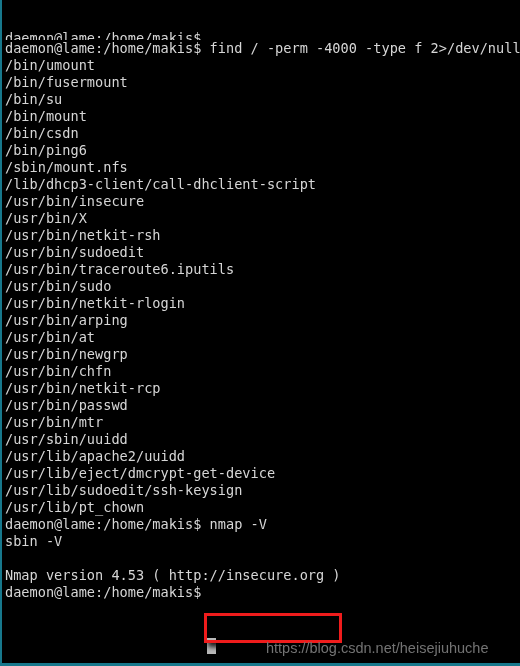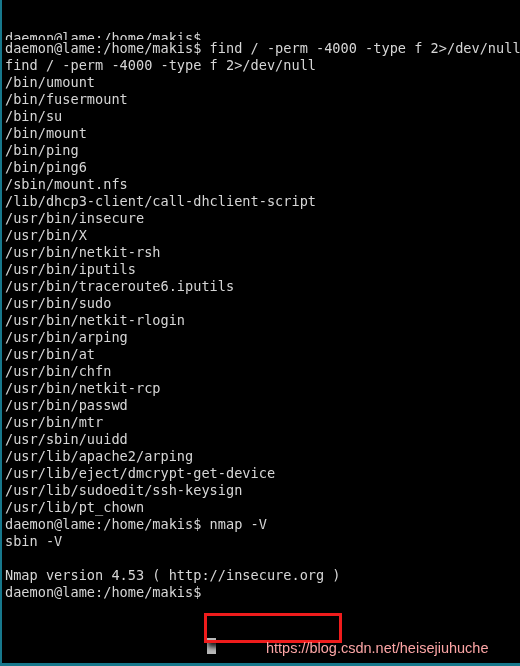--- a/index.html
+++ b/index.html
@@ -82,57 +82,57 @@
     box-shadow: 4px 4px 5px rgba(0,0,0,0.85);
   }
 
   #watermark {
     position: absolute;
     left: 264px;
     top: 640px;
     font-family: "Liberation Sans", "DejaVu Sans", sans-serif;
     font-size: 14.5px;
     line-height: 17px;
-    color: #fca5a5;
+    color: #737373;
     white-space: pre;
     letter-spacing: 0px;
   }
 </style>
 </head>
 <body>
 
 <div id="terminal-window">
 
   <div id="terminal-screen">
     <span class="term-line clipped-top">daemon@lame:/home/makis$</span>
     <span class="term-line">daemon@lame:/home/makis$ find / -perm -4000 -type f 2&gt;/dev/null</span>
-    <span class="term-line">find / -perm -4000 -type f 2&gt;/dev/null</span>
     <span class="term-line">/bin/umount</span>
     <span class="term-line">/bin/fusermount</span>
     <span class="term-line">/bin/su</span>
     <span class="term-line">/bin/mount</span>
-    <span class="term-line">/bin/ping</span>
+    <span class="term-line">/bin/csdn</span>
     <span class="term-line">/bin/ping6</span>
     <span class="term-line">/sbin/mount.nfs</span>
     <span class="term-line">/lib/dhcp3-client/call-dhclient-script</span>
     <span class="term-line">/usr/bin/insecure</span>
     <span class="term-line">/usr/bin/X</span>
     <span class="term-line">/usr/bin/netkit-rsh</span>
-    <span class="term-line">/usr/bin/iputils</span>
+    <span class="term-line">/usr/bin/sudoedit</span>
     <span class="term-line">/usr/bin/traceroute6.iputils</span>
     <span class="term-line">/usr/bin/sudo</span>
     <span class="term-line">/usr/bin/netkit-rlogin</span>
     <span class="term-line">/usr/bin/arping</span>
     <span class="term-line">/usr/bin/at</span>
+    <span class="term-line">/usr/bin/newgrp</span>
     <span class="term-line">/usr/bin/chfn</span>
     <span class="term-line">/usr/bin/netkit-rcp</span>
     <span class="term-line">/usr/bin/passwd</span>
     <span class="term-line">/usr/bin/mtr</span>
     <span class="term-line">/usr/sbin/uuidd</span>
-    <span class="term-line">/usr/lib/apache2/arping</span>
+    <span class="term-line">/usr/lib/apache2/uuidd</span>
     <span class="term-line">/usr/lib/eject/dmcrypt-get-device</span>
     <span class="term-line">/usr/lib/sudoedit/ssh-keysign</span>
     <span class="term-line">/usr/lib/pt_chown</span>
     <span class="term-line">daemon@lame:/home/makis$ nmap -V</span>
     <span class="term-line">sbin -V</span>
     <span class="term-line blank"> </span>
     <span class="term-line">Nmap version 4.53 ( http://insecure.org )</span>
     <span class="term-line">daemon@lame:/home/makis$</span>
   </div>
 

